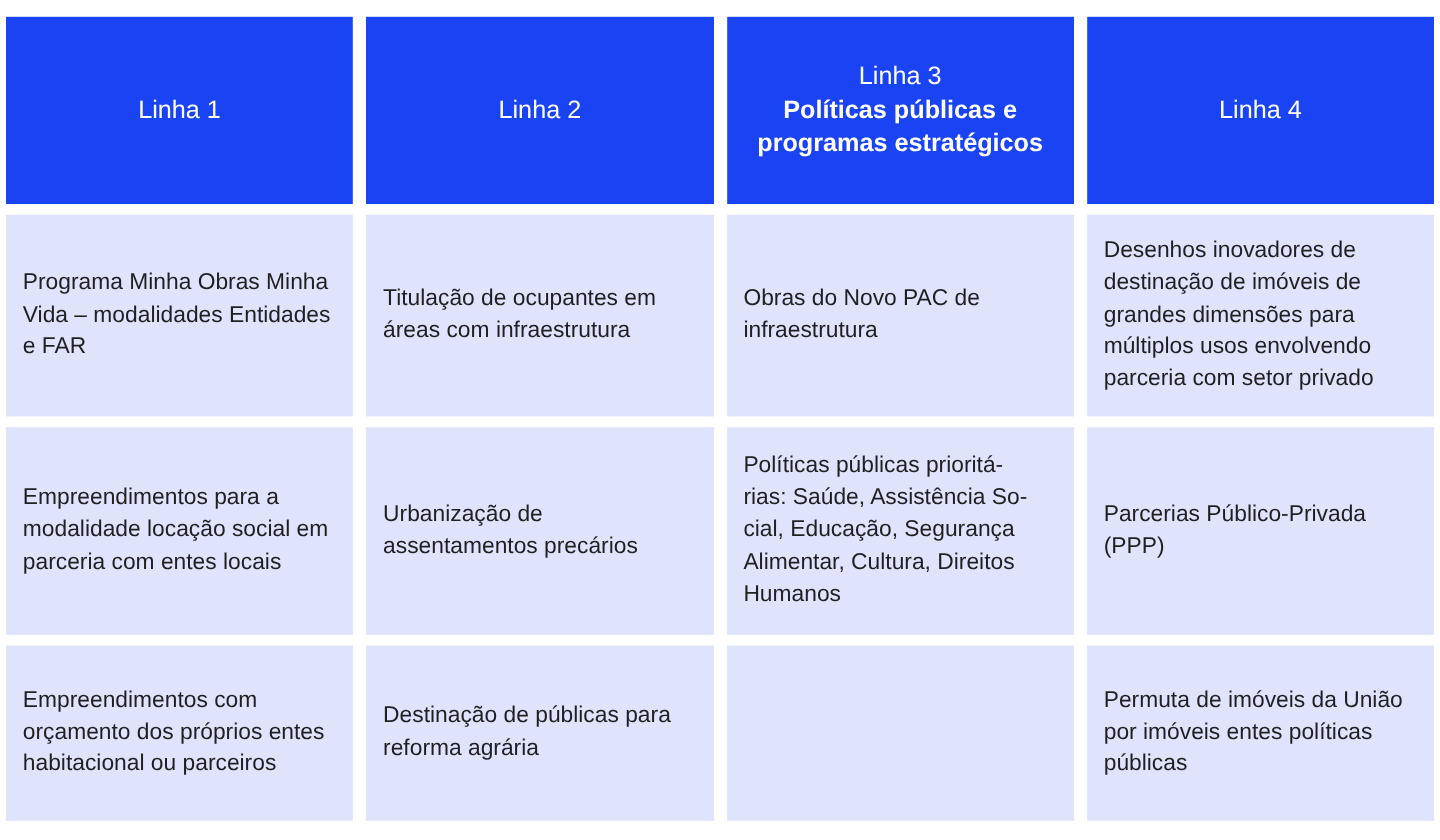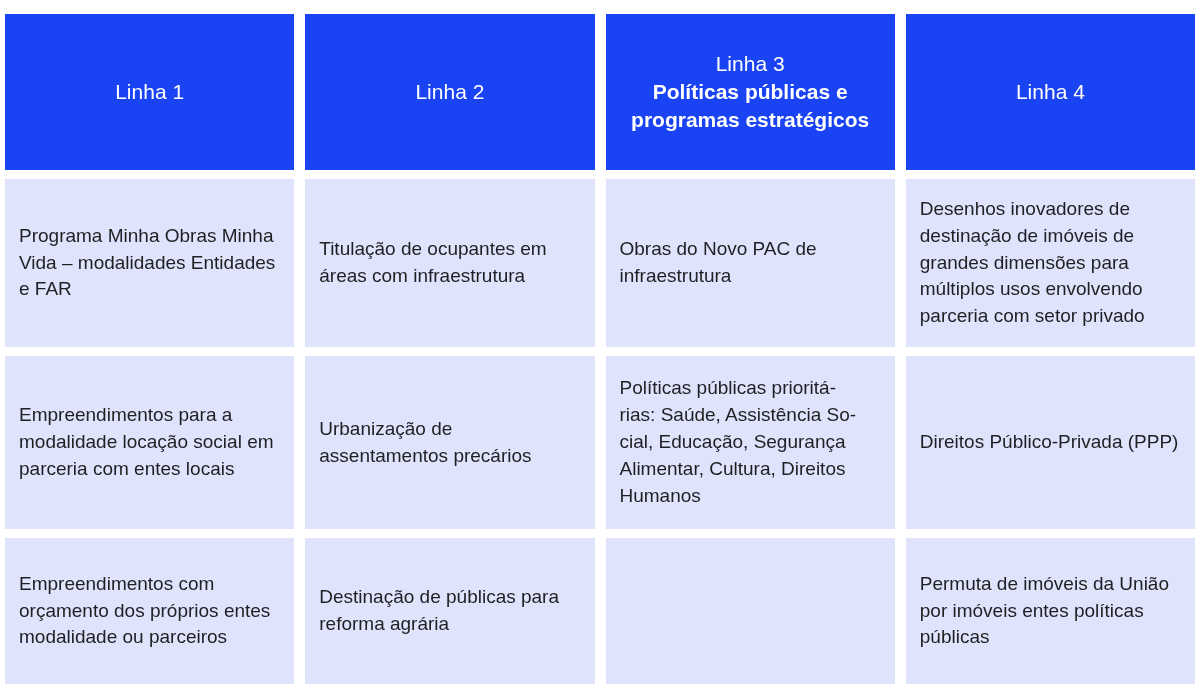--- a/index.html
+++ b/index.html
@@ -49,21 +49,21 @@
 <body>
 
 <div class="board">
 
   <section class="column">
     <header class="col-header">
       <div class="line-label">Linha 1</div>
     </header>
     <div class="cell">Programa Minha Obras Minha Vida – modalidades Entidades e FAR</div>
     <div class="cell">Empreendimentos para a modalidade locação social em parceria com entes locais</div>
-    <div class="cell">Empreendimentos com orçamento dos próprios entes modalidade ou parceiros</div>
+    <div class="cell">Empreendimentos com orçamento dos próprios entes habitacional ou parceiros</div>
   </section>
 
   <section class="column">
     <header class="col-header">
       <div class="line-label">Linha 2</div>
     </header>
     <div class="cell">Titulação de ocupantes em áreas com infraestrutura</div>
     <div class="cell">Urbanização de assentamentos precários</div>
     <div class="cell">Destinação de públicas para reforma agrária</div>
   </section>
@@ -80,17 +80,17 @@
 Alimentar, Cultura, Direitos
 Humanos</div>
     <div class="cell"></div>
   </section>
 
   <section class="column">
     <header class="col-header">
       <div class="line-label">Linha 4</div>
     </header>
     <div class="cell">Desenhos inovadores de destinação de imóveis de grandes dimensões para múltiplos usos envolvendo parceria com setor privado</div>
-    <div class="cell">Direitos Público-Privada (PPP)</div>
+    <div class="cell">Parcerias Público-Privada (PPP)</div>
     <div class="cell">Permuta de imóveis da União por imóveis entes políticas públicas</div>
   </section>
 
 </div>
 
 </body></html>

